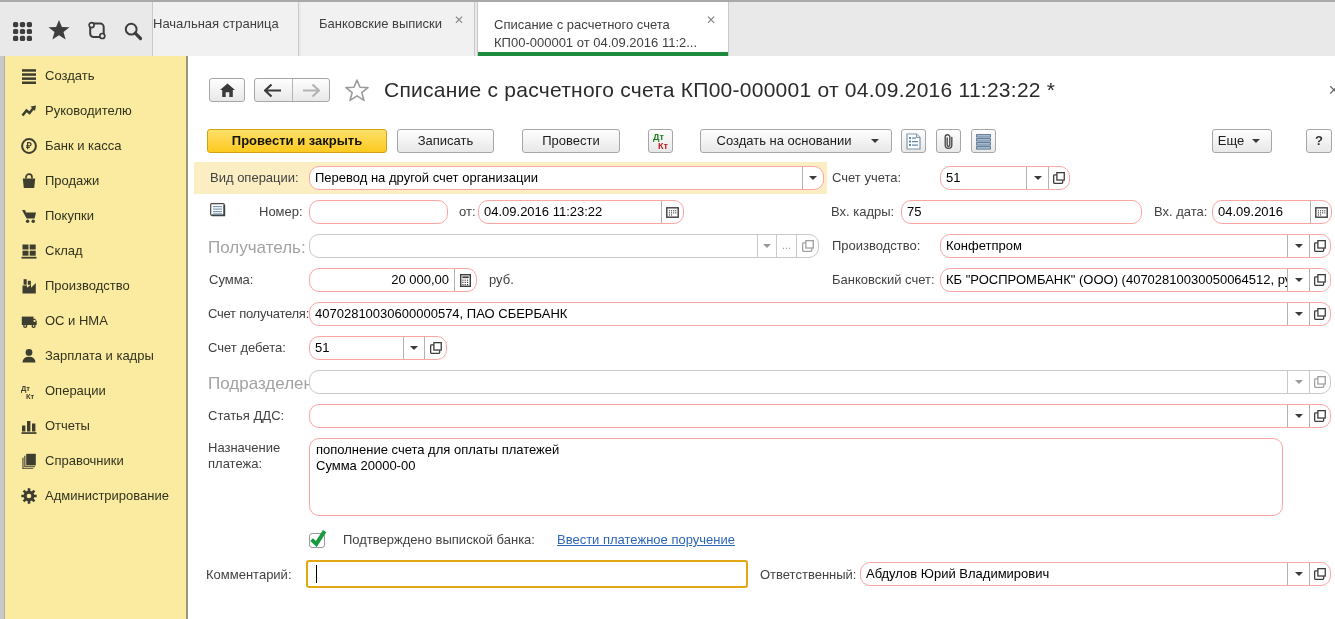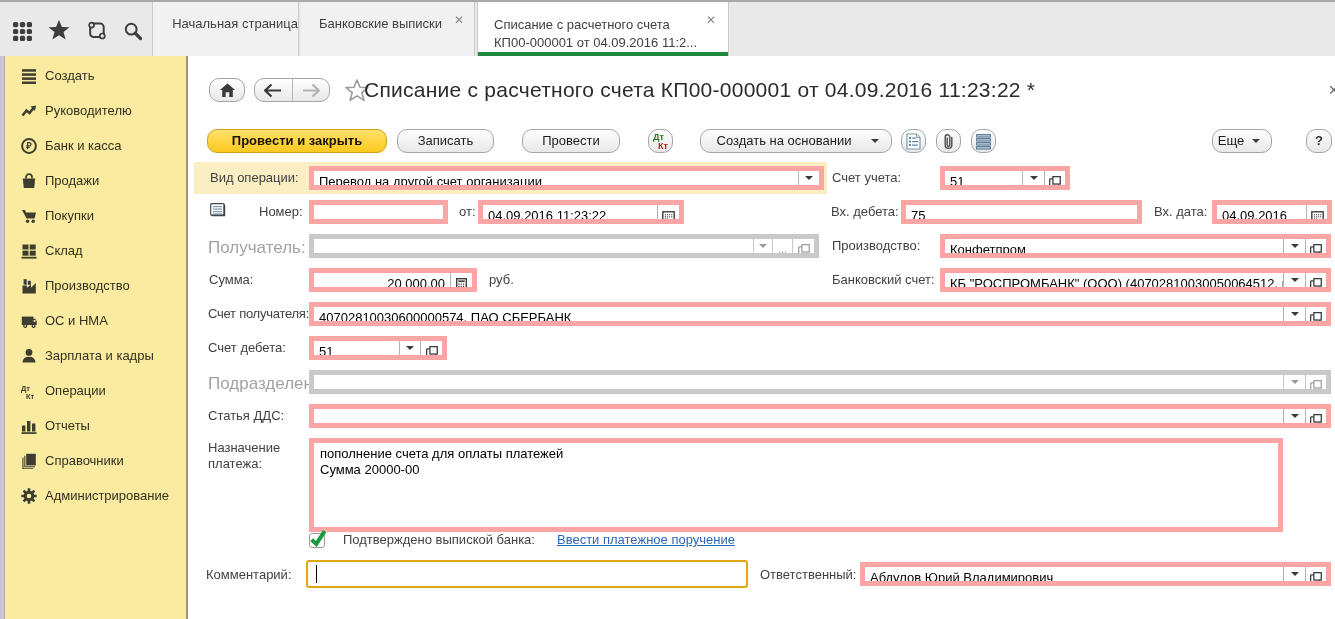--- a/index.html
+++ b/index.html
@@ -6,26 +6,26 @@
 #topstrip{left:0;top:0;width:1335px;height:2px;background:#a9a9a9}
 #topbar{left:0;top:2px;width:1335px;height:54px;background:#e9e9e9}
 .tab{position:absolute;top:0;height:54px;background:#f1f1f1;border-left:1px solid #c9c9c9;border-right:1px solid #c9c9c9;font-size:13px;color:#3f3f3f}
 .tabx{position:absolute;color:#8a8a8a;font-size:12px;line-height:10px}
 #sidestrip{left:0;top:56px;width:5px;height:563px;background:#c8c8c8;border-right:1px solid #adadad}
 #sidebar{left:5px;top:56px;width:183px;height:563px;background:#faeba0;border-right:2px solid #98987e}
 .mi{position:absolute;left:45px;font-size:13px;color:#32321f;white-space:nowrap}
 .mic{position:absolute;left:21px;width:16px;height:16px}
 .lbl{position:absolute;font-size:13px;color:#424242;white-space:nowrap}
 .dlbl{position:absolute;font-size:17px;color:#a3a3a3;white-space:nowrap}
-.fld{position:absolute;height:24px;background:#fff;border:5px solid #fca5a5;border-radius:0;font-size:13px;color:#000;white-space:nowrap;overflow:hidden}
+.fld{position:absolute;height:24px;background:#fff;border:1px solid #fca5a5;border-radius:10px;font-size:13px;color:#000;white-space:nowrap;overflow:hidden}
 .fld .tx{position:absolute;left:5px;top:0;line-height:22px}
 .zone{position:absolute;top:0;bottom:0;border-left:1px solid #b2b2b2}
 .tri{position:absolute;left:50%;top:50%;margin-left:-4px;margin-top:-2px;width:0;height:0;border:4px solid transparent;border-top:4.5px solid #3a3a3a}
 .dtri{border-top-color:#9a9a9a}
-.btn{position:absolute;height:24px;background:linear-gradient(#fefefe,#e8e8e8);border:1px solid #a6a6a6;border-radius:10px;font-size:13px;color:#1c1c1c;text-align:center}
+.btn{position:absolute;height:24px;background:linear-gradient(#fefefe,#e8e8e8);border:1px solid #a6a6a6;border-radius:3px;font-size:13px;color:#1c1c1c;text-align:center}
 .btn .ct{line-height:22px}
 svg{display:block}
 </style></head>
 <body>
 <div class="a" id="topstrip"></div>
 <div class="a" id="topbar">
 
   <svg class="a" style="left:13px;top:20px" width="19" height="19" viewBox="0 0 19 19">
       <g fill="#3d3d3d">
         <rect x="0" y="0" width="5.2" height="5.2" rx="1.6"></rect>
@@ -46,21 +46,21 @@
       <rect x="3.2" y="2.6" width="13.5" height="13.5" rx="3.4" stroke="#3d3d3d" stroke-width="2" fill="none"></rect>
       <circle cx="4.6" cy="4.1" r="2.5" stroke="#3d3d3d" stroke-width="1.7" fill="#e9e9e9"></circle>
       <circle cx="15.3" cy="15" r="2.5" stroke="#3d3d3d" stroke-width="1.7" fill="#e9e9e9"></circle>
     </svg>
   <svg class="a" style="left:123px;top:19px" width="20" height="20" viewBox="0 0 20 20">
       <circle cx="8.2" cy="8.2" r="5.4" stroke="#3d3d3d" stroke-width="2" fill="none"></circle>
       <path d="M12.2 12.2 L17.5 17.5" stroke="#3d3d3d" stroke-width="3.2" stroke-linecap="round"></path>
     </svg>
 
   <div class="tab" style="left:152px;width:147px">
-      <div style="position:absolute;left:0;right:0;top:14px;text-align:right">Начальная страница</div>
+      <div style="position:absolute;left:0;right:0;top:14px;text-align:left">Начальная страница</div>
     </div>
   <div class="tab" style="left:301px;width:174px;border-left:none">
       <div style="position:absolute;left:18px;top:14px">Банковские выписки</div>
       <div class="tabx" style="right:10px;top:13px">✕</div>
     </div>
   <div class="tab" style="left:477px;width:252px;background:#fff">
       <div style="position:absolute;left:16px;top:14px;line-height:18px">Списание с расчетного счета<br>КП00-000001 от 04.09.2016 11:2...</div>
       <div class="tabx" style="right:12px;top:13px">✕</div>
       <div style="position:absolute;left:0;right:0;bottom:0;height:4px;background:#1d8a3d"></div>
     </div>
@@ -168,21 +168,21 @@
   <svg class="a" style="left:9px;top:5px" width="18" height="13" viewBox="0 0 18 13">
       <path d="M7.5 0.5 L1 6.5 L7.5 12.5 M1.8 6.5 H17" stroke="#3a3a3a" stroke-width="2.2" fill="none"></path>
     </svg>
   <svg class="a" style="left:47px;top:5px" width="18" height="13" viewBox="0 0 18 13">
       <path d="M10.5 0.5 L17 6.5 L10.5 12.5 M16.2 6.5 H1" stroke="#b3b3b3" stroke-width="2.2" fill="none"></path>
     </svg>
 </div>
 <svg class="a" style="left:345px;top:78px" width="24" height="24" viewBox="0 0 24 24">
     <path d="M12 2 L15 9.2 L23 9.6 L16.8 14.6 L19 22.4 L12 17.8 L5 22.4 L7.2 14.6 L1 9.6 L9 9.2 Z" fill="#fff" stroke="#9b9b9b" stroke-width="1.6" stroke-linejoin="round"></path>
   </svg>
-<div class="a" style="left:364px;top:78px;font-size:21px;letter-spacing:0.25px;color:#2b2b2b">Списание с расчетного счета КП00-000001 от 04.09.2016 11:23:22 *</div>
+<div class="a" style="left:384px;top:78px;font-size:21px;letter-spacing:0.25px;color:#2b2b2b">Списание с расчетного счета КП00-000001 от 04.09.2016 11:23:22 *</div>
 <div class="a" style="left:1328px;top:82px;font-size:14px;color:#666">✕</div>
 
 <div class="btn" style="left:207px;top:129px;width:180px;background:linear-gradient(#ffe06a,#fcc91f);border-color:#cfa318;font-weight:bold;color:#141400">
     <div class="ct">Провести и закрыть</div>
   </div>
 <div class="btn" style="left:397px;top:129px;width:97px">
     <div class="ct">Записать</div>
   </div>
 <div class="btn" style="left:522px;top:129px;width:98px">
     <div class="ct">Провести</div>
@@ -280,21 +280,21 @@
           <rect x="2.9" y="5.3" width="1.1" height="1.1"></rect>
           <rect x="5" y="5.3" width="1.1" height="1.1"></rect>
           <rect x="7.1" y="5.3" width="1.1" height="1.1"></rect>
           <rect x="9.2" y="5.3" width="1.1" height="1.1"></rect>
           <rect x="2.9" y="7.4" width="1.1" height="1.1"></rect>
           <rect x="5" y="7.4" width="1.1" height="1.1"></rect>
         </g>
       </svg>
     </span>
   </div>
-<div class="lbl" style="left:831px;top:204px">Вх. дебета:</div>
+<div class="lbl" style="left:831px;top:204px">Вх. кадры:</div>
 <div class="fld" style="left:901px;top:200px;width:241px">
     <span class="tx">75</span>
   </div>
 <div class="lbl" style="left:1154px;top:204px">Вх. дата:</div>
 <div class="fld" style="left:1212px;top:200px;width:120px">
     <span class="tx">04.09.2016</span>
     <span class="zone" style="right:0;width:21px">
       <svg style="margin:6px auto 0" width="13" height="11" viewBox="0 0 13 11">
         <rect x="0.8" y="0.8" width="11.4" height="9.4" stroke="#3d3d3d" stroke-width="1.4" fill="#fff"></rect>
         <g fill="#3d3d3d">
@@ -424,21 +424,21 @@
     </span>
     <span class="zone" style="right:0;width:21px">
       <svg style="margin:5px auto 0" width="12" height="12" viewBox="0 0 13 13">
         <rect x="4.2" y="0.7" width="8" height="8" stroke="#3d3d3d" stroke-width="1.4" fill="none"></rect>
         <path d="M4.2 3.2 H1.5 q-0.8 0 -0.8 0.8 V11.5 q0 0.8 0.8 0.8 H9.7 q0.8 0 0.8 -0.8 V9" stroke="#3d3d3d" stroke-width="1.4" fill="none"></path>
       </svg>
     </span>
   </div>
 
 <div class="lbl" style="left:208px;top:440px;line-height:16px">Назначение<br>платежа:</div>
-<div class="fld" style="left:309px;top:438px;width:974px;height:94px">
+<div class="fld" style="left:309px;top:438px;width:974px;height:78px">
     <div style="padding:3px 6px;line-height:16px">пополнение счета для оплаты платежей<br>Сумма 20000-00</div>
   </div>
 
 <div class="a" style="left:309px;top:533px;width:16px;height:15px;background:#fff;border:1px solid #9b9b9b;border-radius:3px"></div>
 <svg class="a" style="left:310px;top:529px" width="17" height="18" viewBox="0 0 17 18">
     <path d="M1.6 10.6 L6.3 15 L14.6 2.2" stroke="#189a40" stroke-width="4" fill="none"></path>
   </svg>
 <div class="lbl" style="left:343px;top:532px">Подтверждено выпиской банка:</div>
 <div class="a" style="left:557px;top:532px;font-size:13px;color:#2d66b8;text-decoration:underline">Ввести платежное поручение</div>
 

